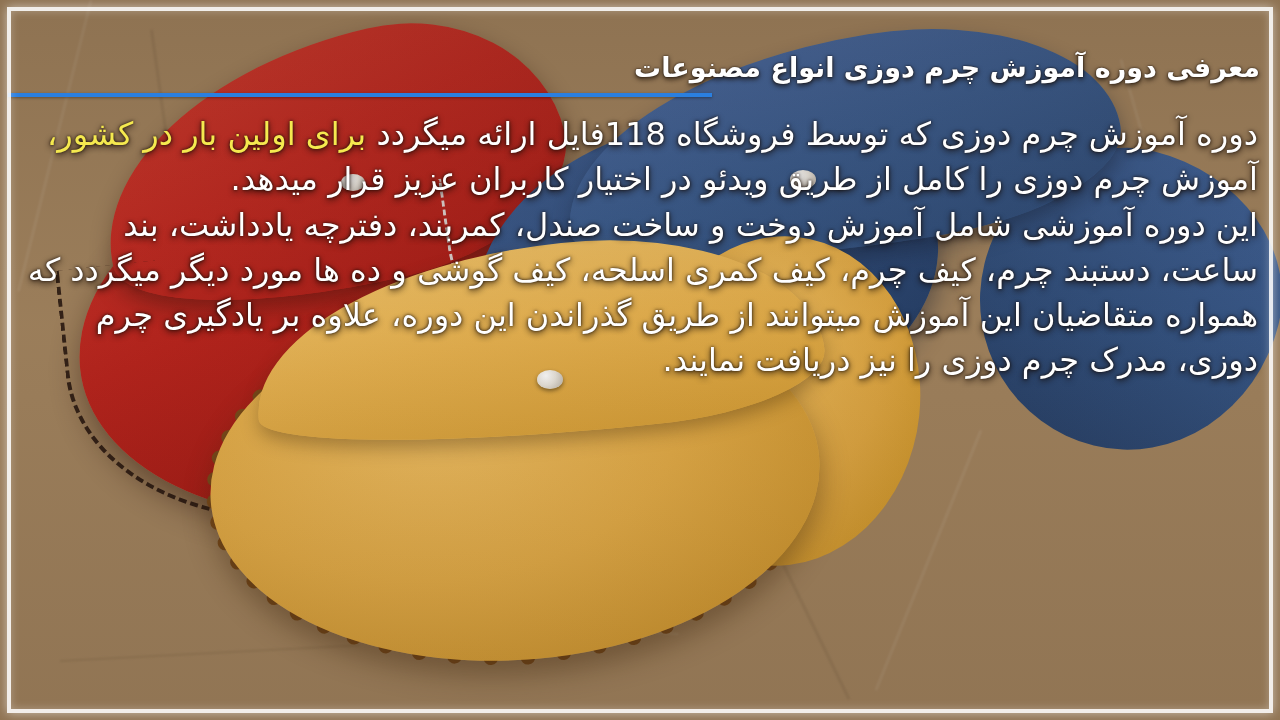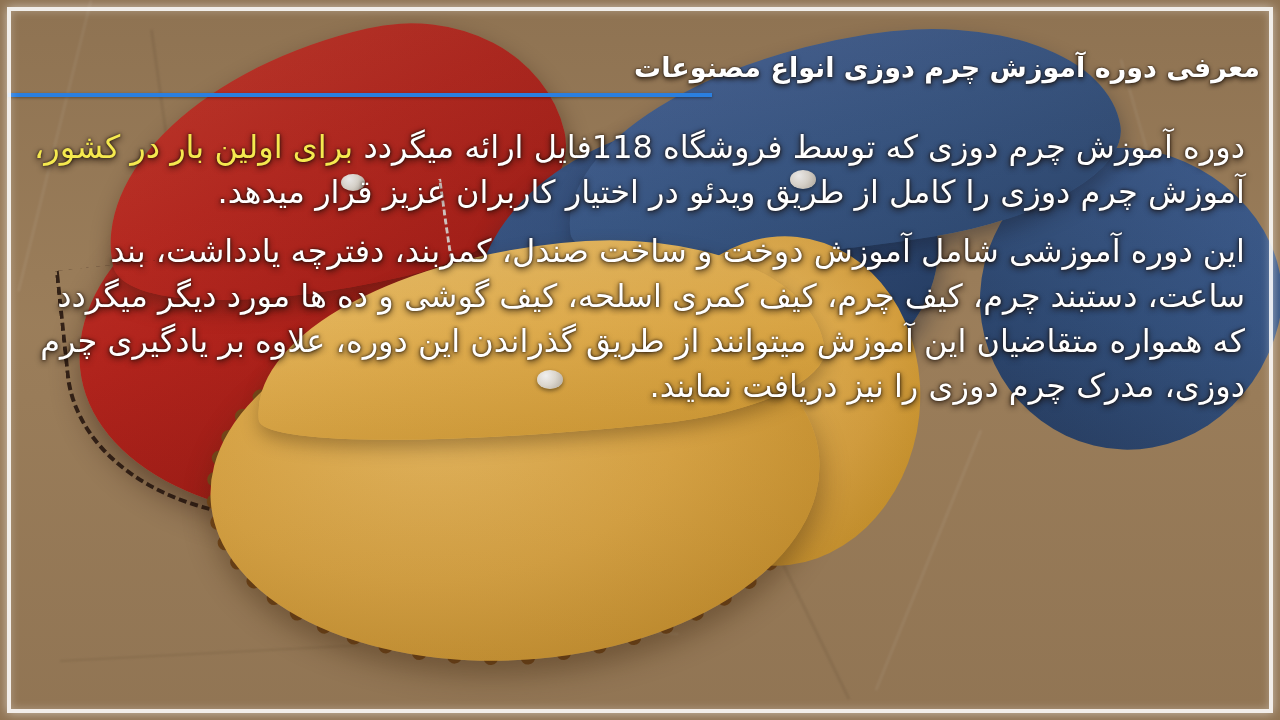--- a/index.html
+++ b/index.html
@@ -150,21 +150,21 @@
   .rule{
     position:absolute;top:93px;left:8px;width:704px;height:4px;
     background:#2a7fe0;
     box-shadow:0 1px 3px rgba(0,0,0,.35);
   }
   .body{
     position:absolute;top:112px;left:20px;right:22px;
     font-size:32px;line-height:1.415;color:#ffffff;font-weight:400;
     text-shadow:0 2px 6px rgba(20,10,4,.88),0 0 3px rgba(20,10,4,.9);
   }
-  .body p{margin:13px;}
+  .body p{margin:0;}
   .hl{color:#f5e94f;}
 </style>
 </head>
 <body>
 
 <div class="stage">
 
   <div class="paper"></div>
 
   <div>

